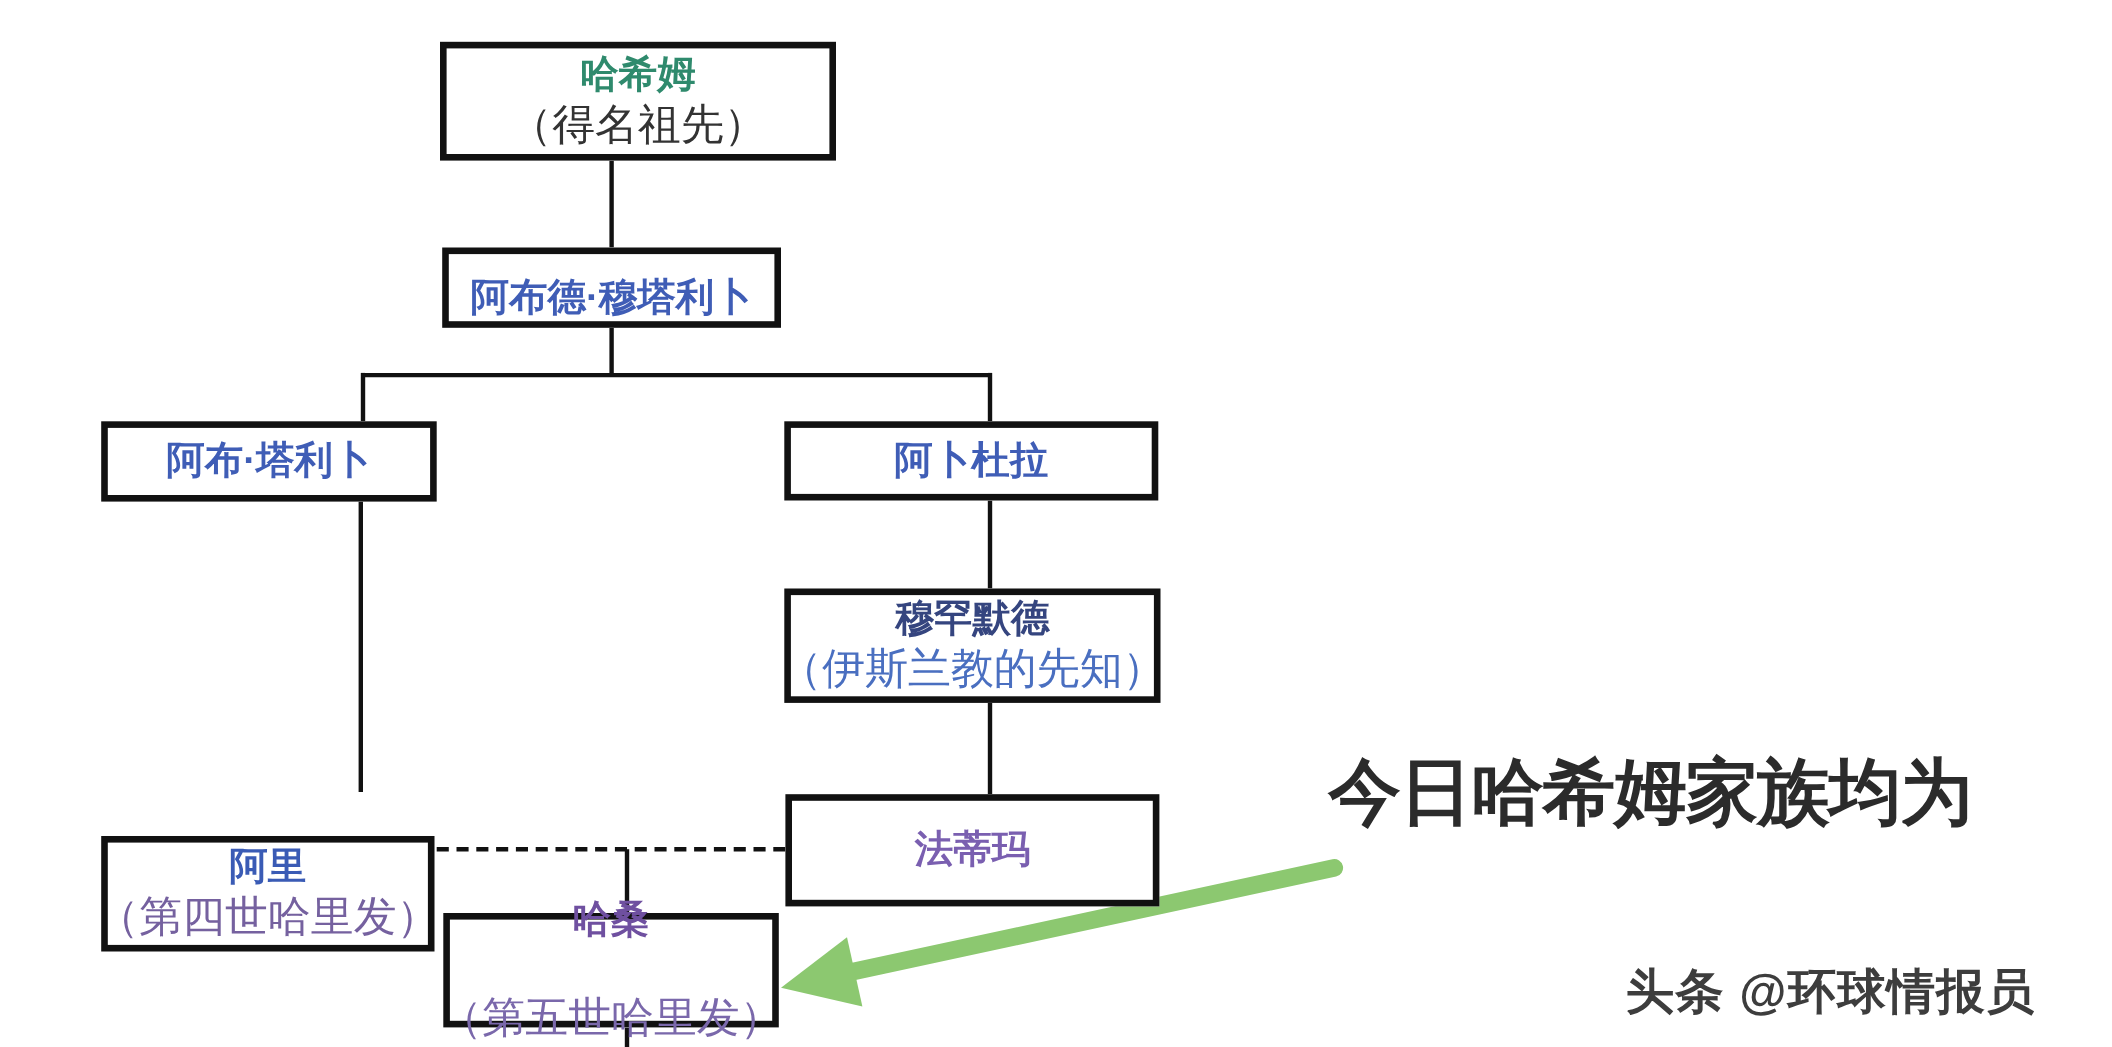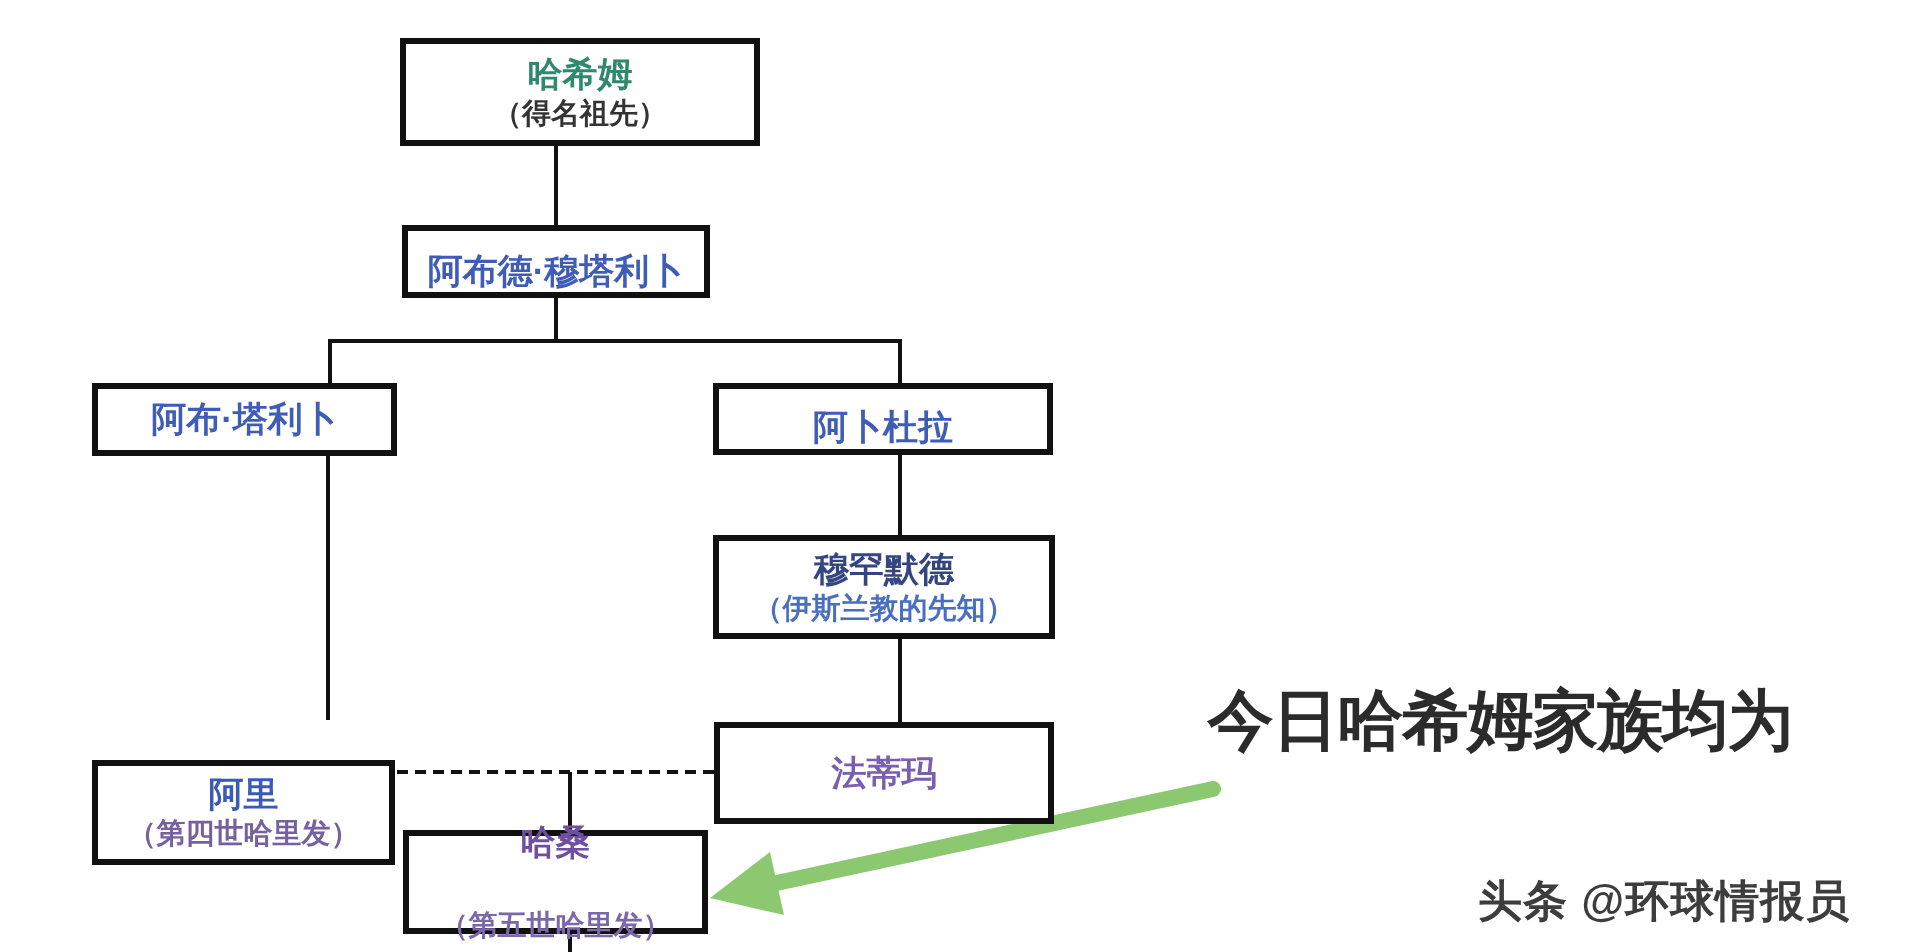--- a/index.html
+++ b/index.html
@@ -12,21 +12,21 @@
   svg.wires{position:absolute;left:0;top:0;width:1920px;height:952px;}
 
   
   .node{
     position:absolute;box-sizing:border-box;background:#ffffff;
     border:6px solid #111111;
     display:flex;flex-direction:column;align-items:center;justify-content:center;
     text-align:center;line-height:1.22;z-index:2;
   }
   .node .nm{font-size:35px;font-weight:bold;white-space:nowrap;}
-  .node .sub{font-size:29px;font-weight:bold;white-space:nowrap;}
+  .node .sub{font-size:39px;font-weight:normal;white-space:nowrap;}
 
   .b-hashim      {left:400px;top:38px; width:360px;height:108px;}
   .b-abdmuttalib {left:402px;top:225px;width:308px;height:73px;}
   .b-abutalib    {left:92px; top:383px;width:305px;height:73px;}
   .b-abdullah    {left:713px;top:383px;width:340px;height:72px;}
   .b-muhammad    {left:713px;top:535px;width:342px;height:104px;}
   .b-ali         {left:92px; top:760px;width:303px;height:105px;}
   .b-fatima      {left:714px;top:722px;width:340px;height:102px;}
   .b-hasan       {left:403px;top:830px;width:305px;height:104px;}
 
@@ -75,21 +75,21 @@
   </div>
 
   <div class="node b-abdmuttalib" style="border-color: rgb(17, 17, 17);">
     <div class="nm" style="color: rgb(63, 93, 182); margin-top: 20px;">阿布德·穆塔利卜</div>
   </div>
 
   <div class="node b-abutalib" style="border-color: rgb(17, 17, 17);">
     <div class="nm" style="color: rgb(63, 93, 182);">阿布·塔利卜</div>
   </div>
 
-  <div class="node b-abdullah" style="border-color: rgb(17, 17, 17); justify-content: flex-end;">
+  <div class="node b-abdullah" style="border-color: rgb(17, 17, 17);">
     <div class="nm" style="color: rgb(63, 93, 182);">阿卜杜拉</div>
   </div>
 
   <div class="node b-muhammad" style="border-color: rgb(17, 17, 17);">
     <div class="nm" style="color: rgb(53, 69, 127);">穆罕默德</div>
     <div class="sub" style="color: rgb(74, 111, 192);">（伊斯兰教的先知）</div>
   </div>
 
   <div class="node b-ali" style="border-color: rgb(17, 17, 17);">
     <div class="nm" style="color: rgb(58, 91, 181);">阿里</div>

